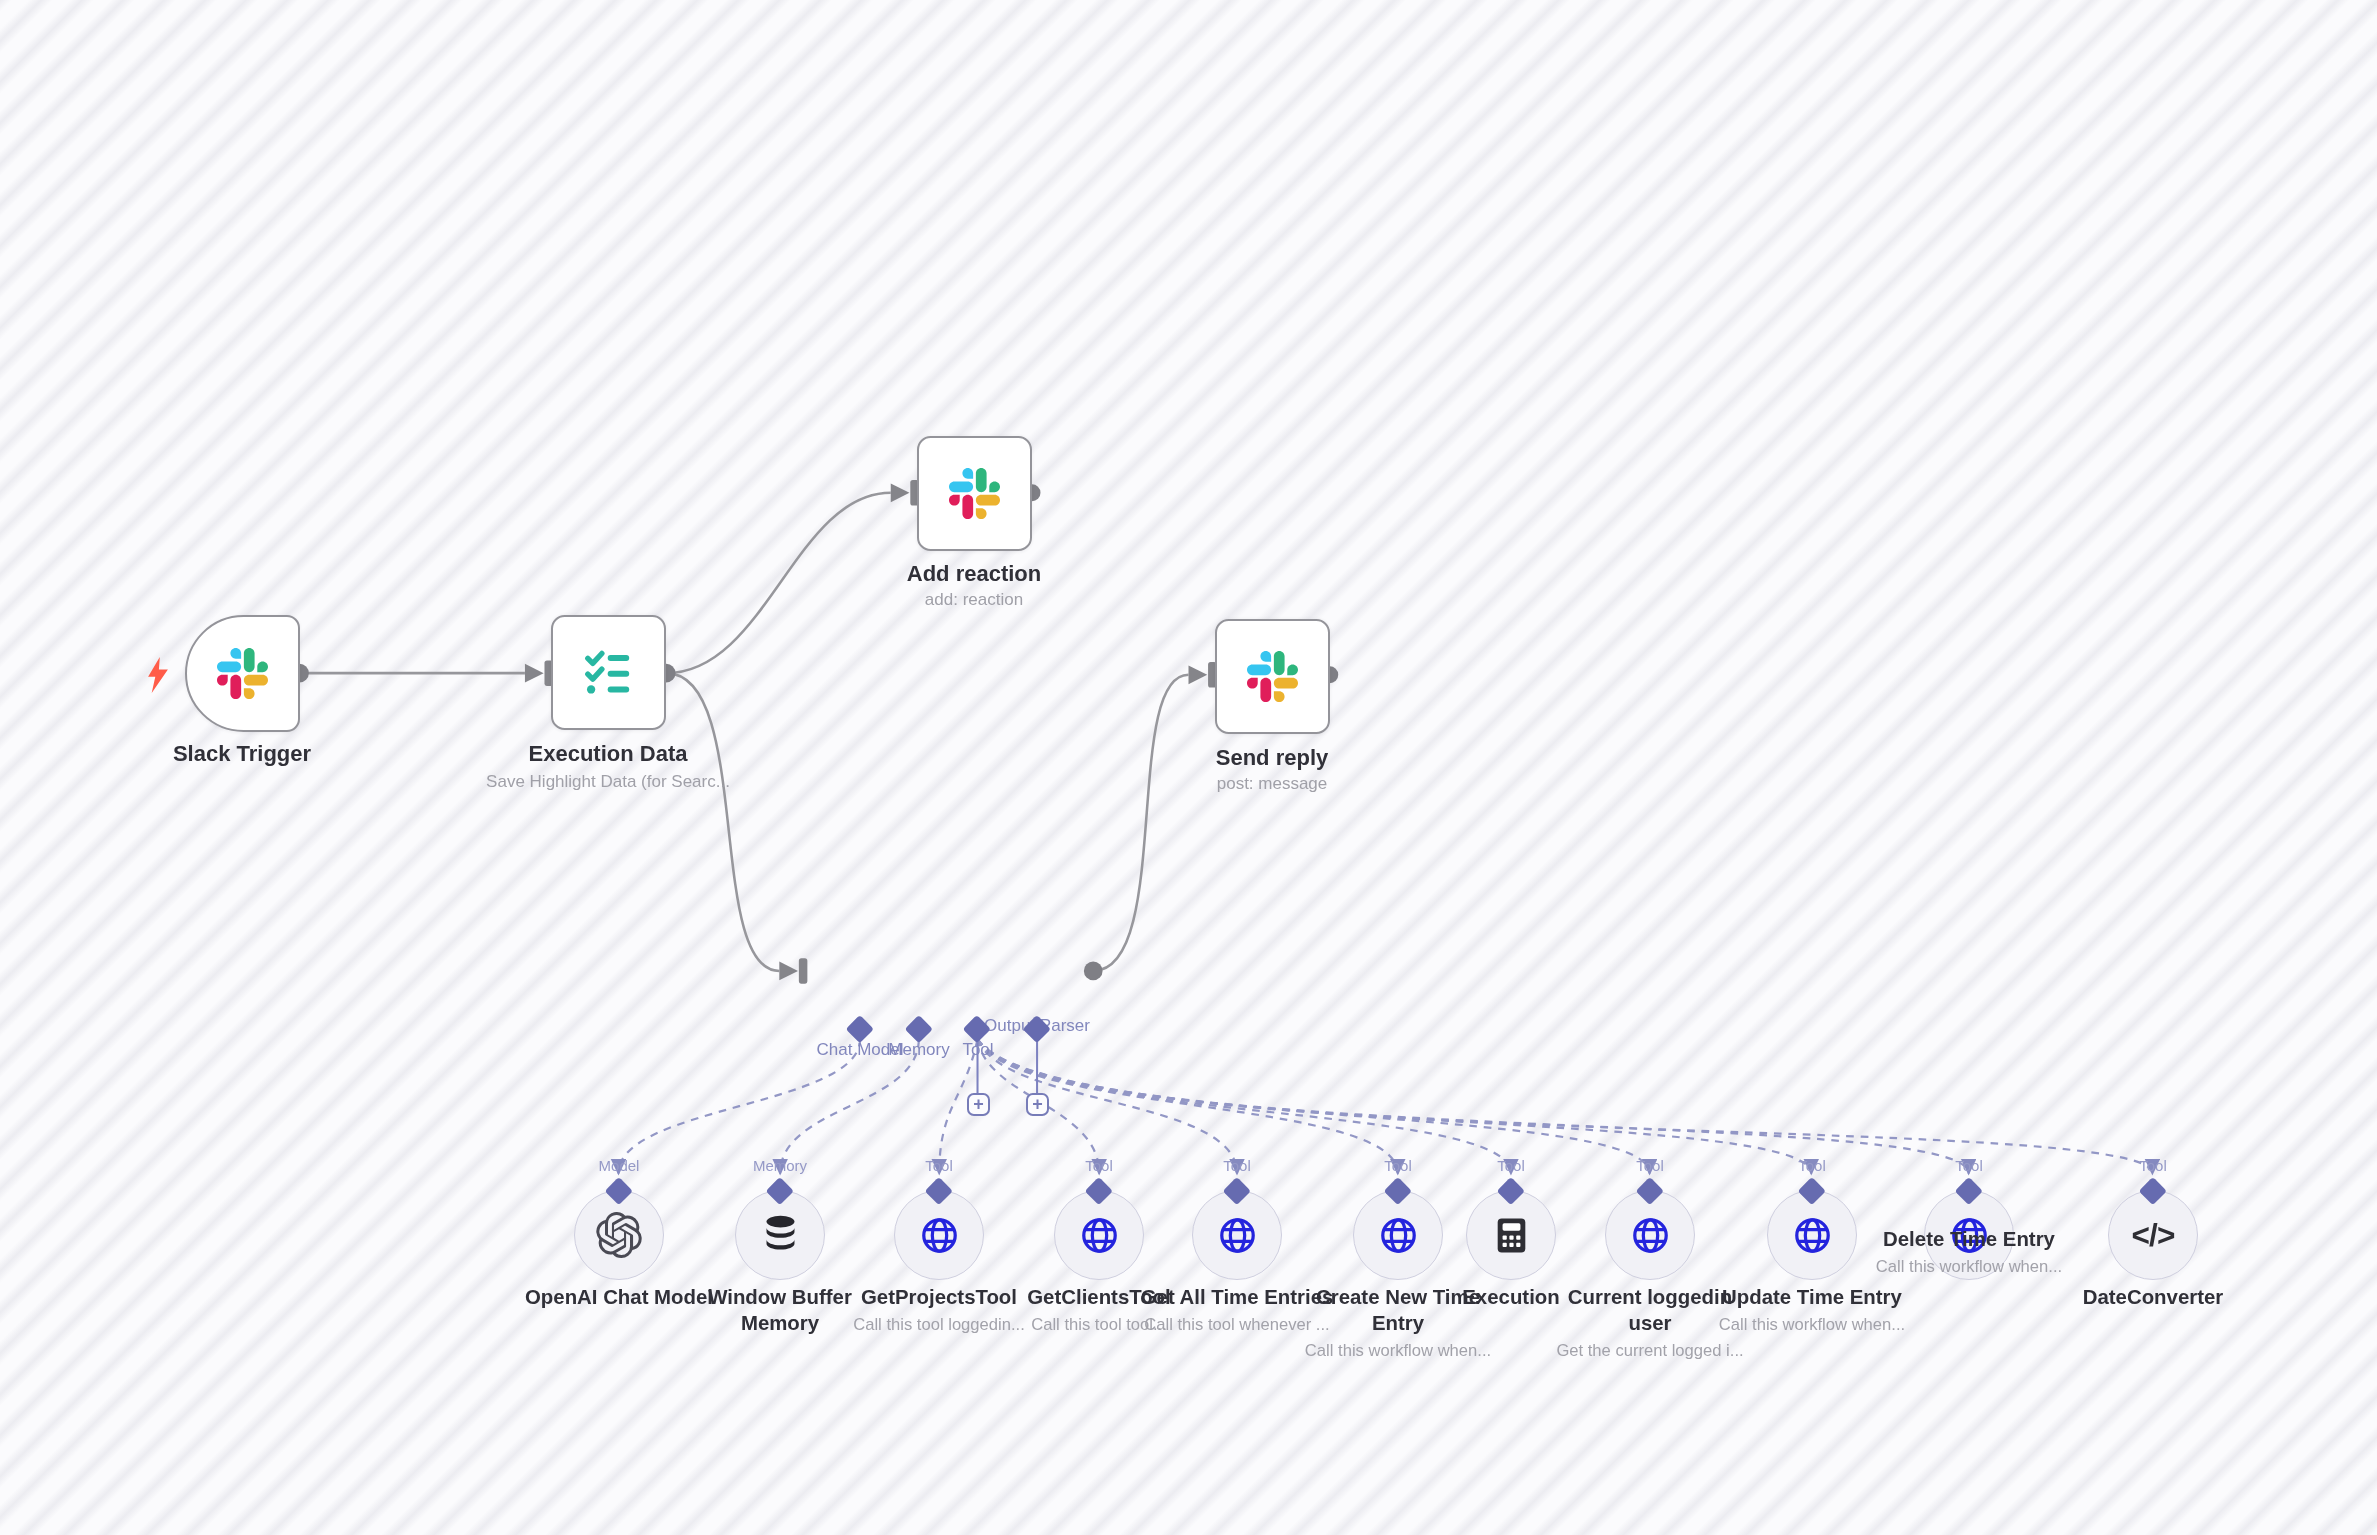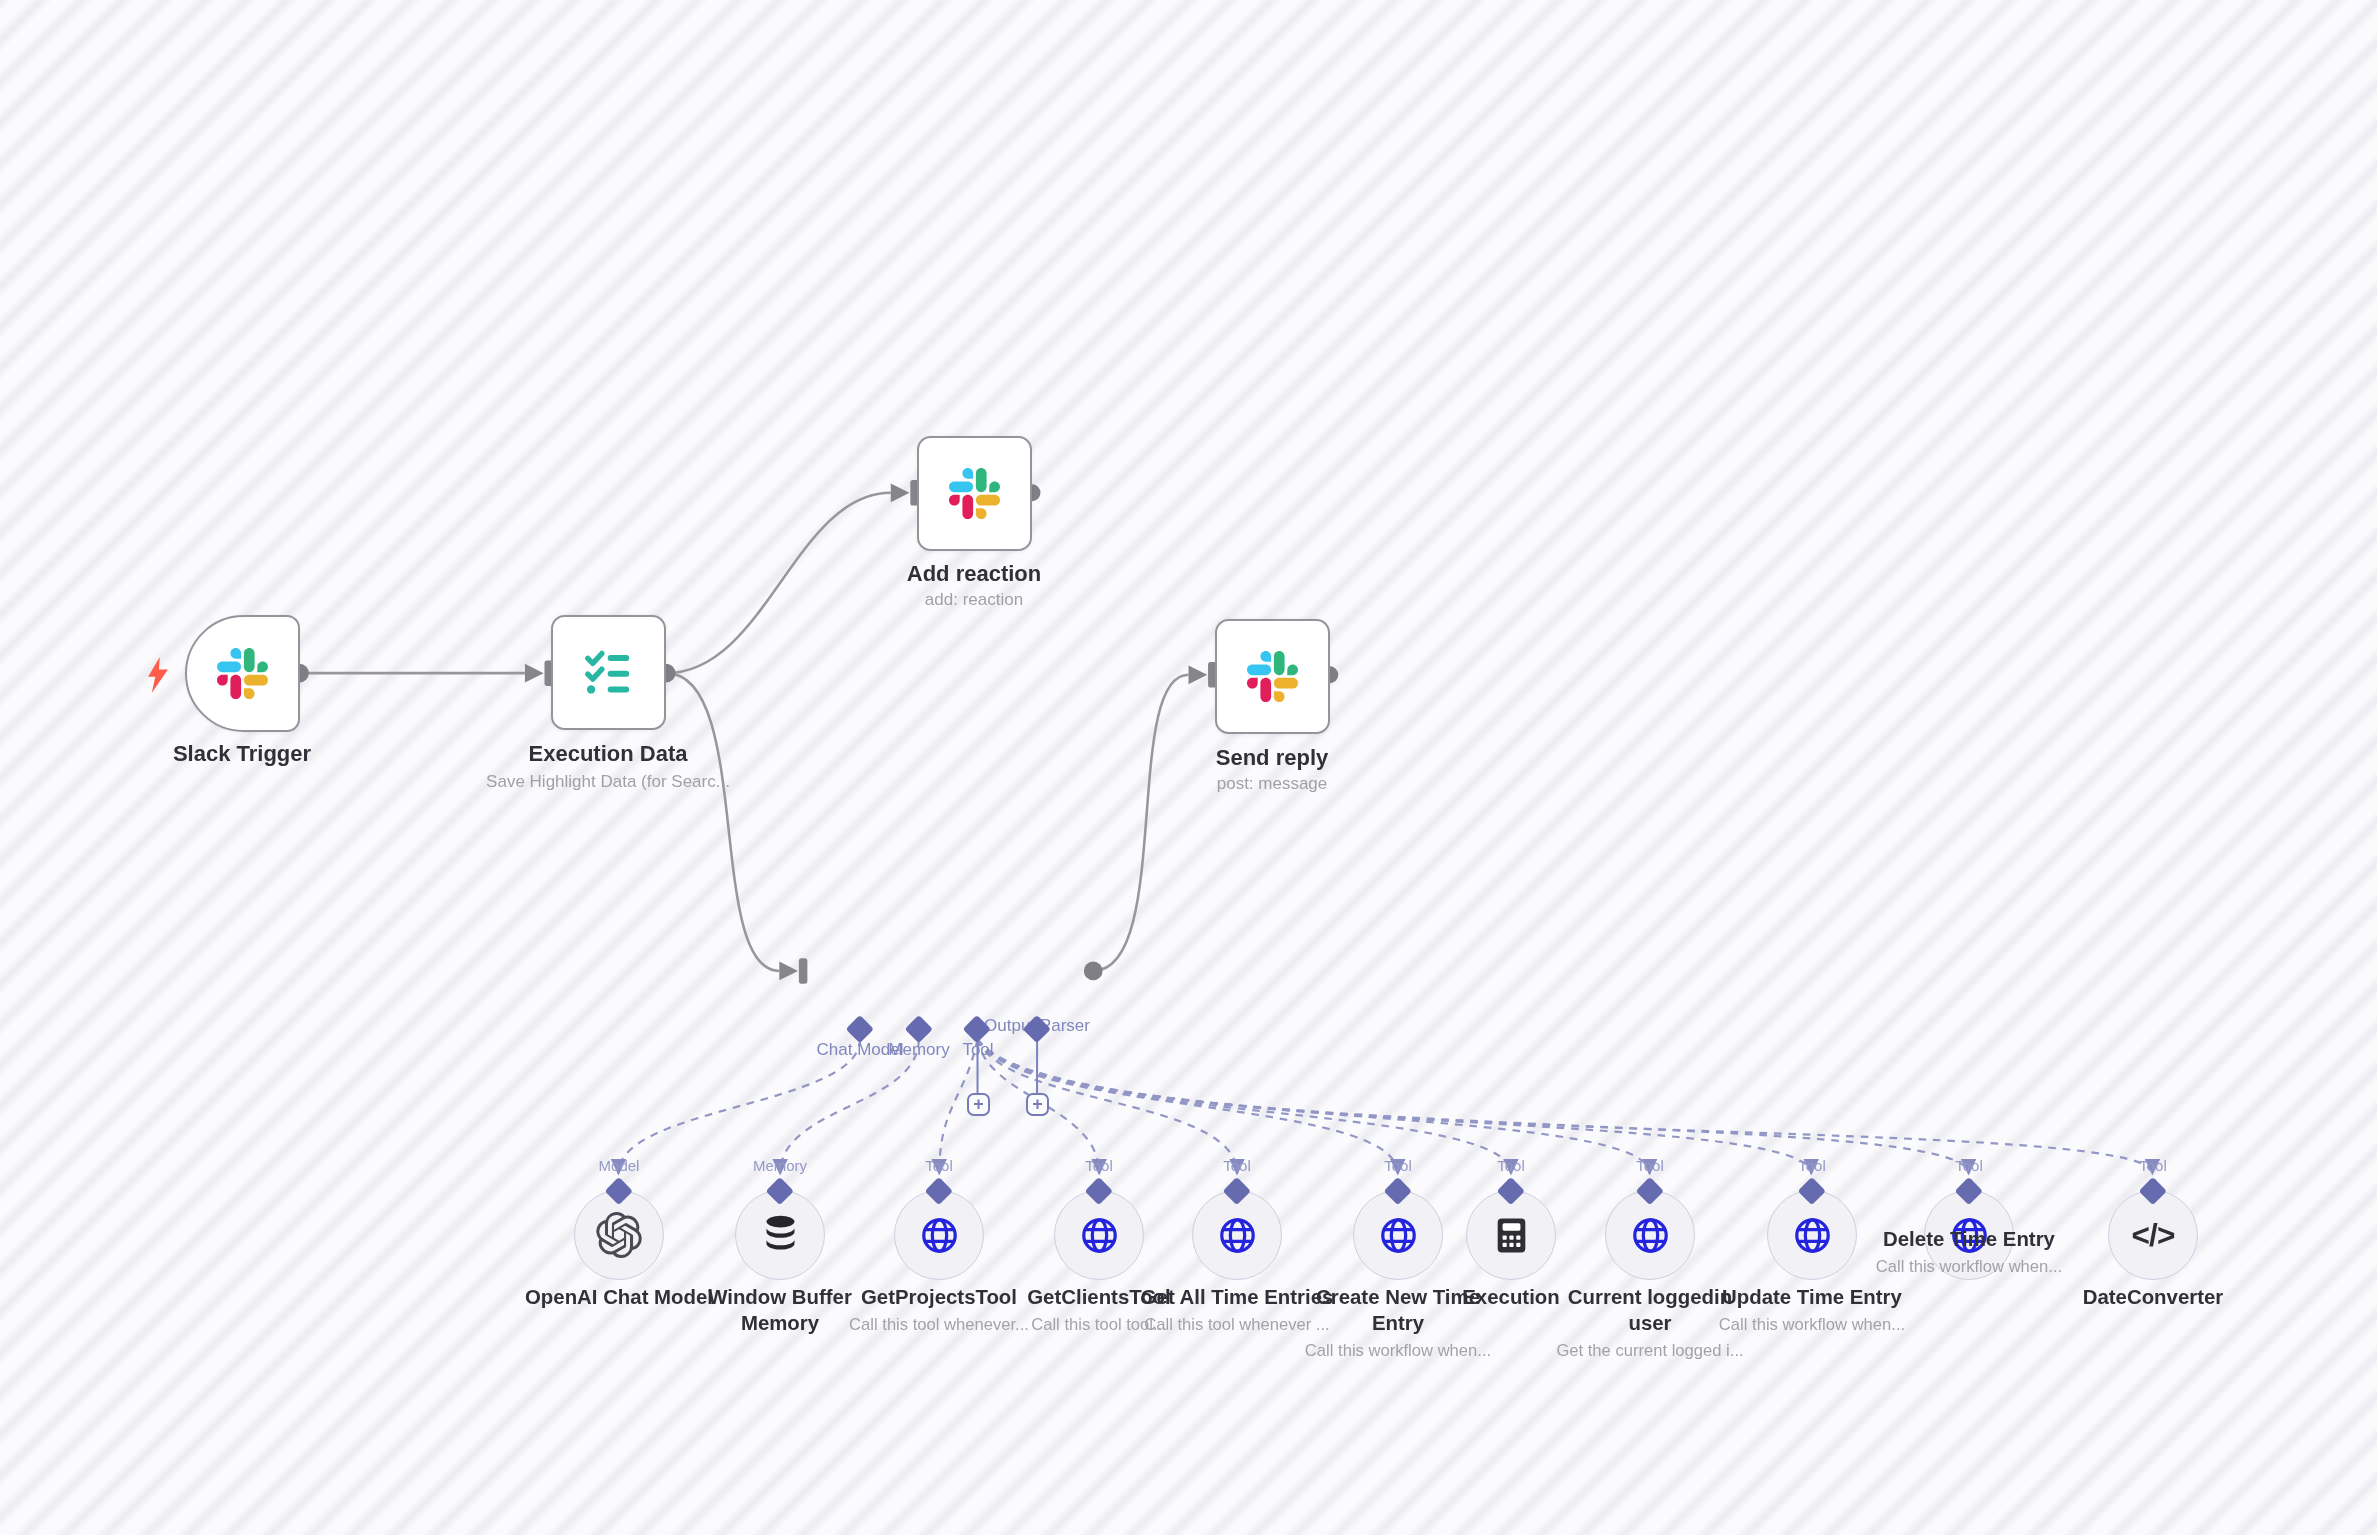--- a/index.html
+++ b/index.html
@@ -233,21 +233,21 @@
       <svg width="41" height="41" viewBox="0 0 24 24">
         <g fill="none" stroke="#2424dd" stroke-width="1.9">
           <circle cx="12" cy="12" r="9.2"></circle>
           <ellipse cx="12" cy="12" rx="4.2" ry="9.2"></ellipse>
           <path d="M3.6 8.6 H20.4 M3.6 15.4 H20.4"></path>
         </g>
       </svg>
     </div>
     <div class="tool-label-wrap" style="top:1284px">
       <div class="tool-label">GetProjectsTool</div>
-      <div class="tool-sub">Call this tool whenever...</div>
+      <div class="tool-sub">Call this tool loggedin...</div>
     </div>
   </div>
 
   <div class="anchor" style="left:1099px">
     <div class="port-label" style="top:1157px">Tool</div>
     <div class="diamond" style="left:-10.2px;top:1181px"></div>
     <div class="tool-circle" style="left:-45px;top:1190px">
       <svg width="41" height="41" viewBox="0 0 24 24">
         <g fill="none" stroke="#2424dd" stroke-width="1.9">
           <circle cx="12" cy="12" r="9.2"></circle>

